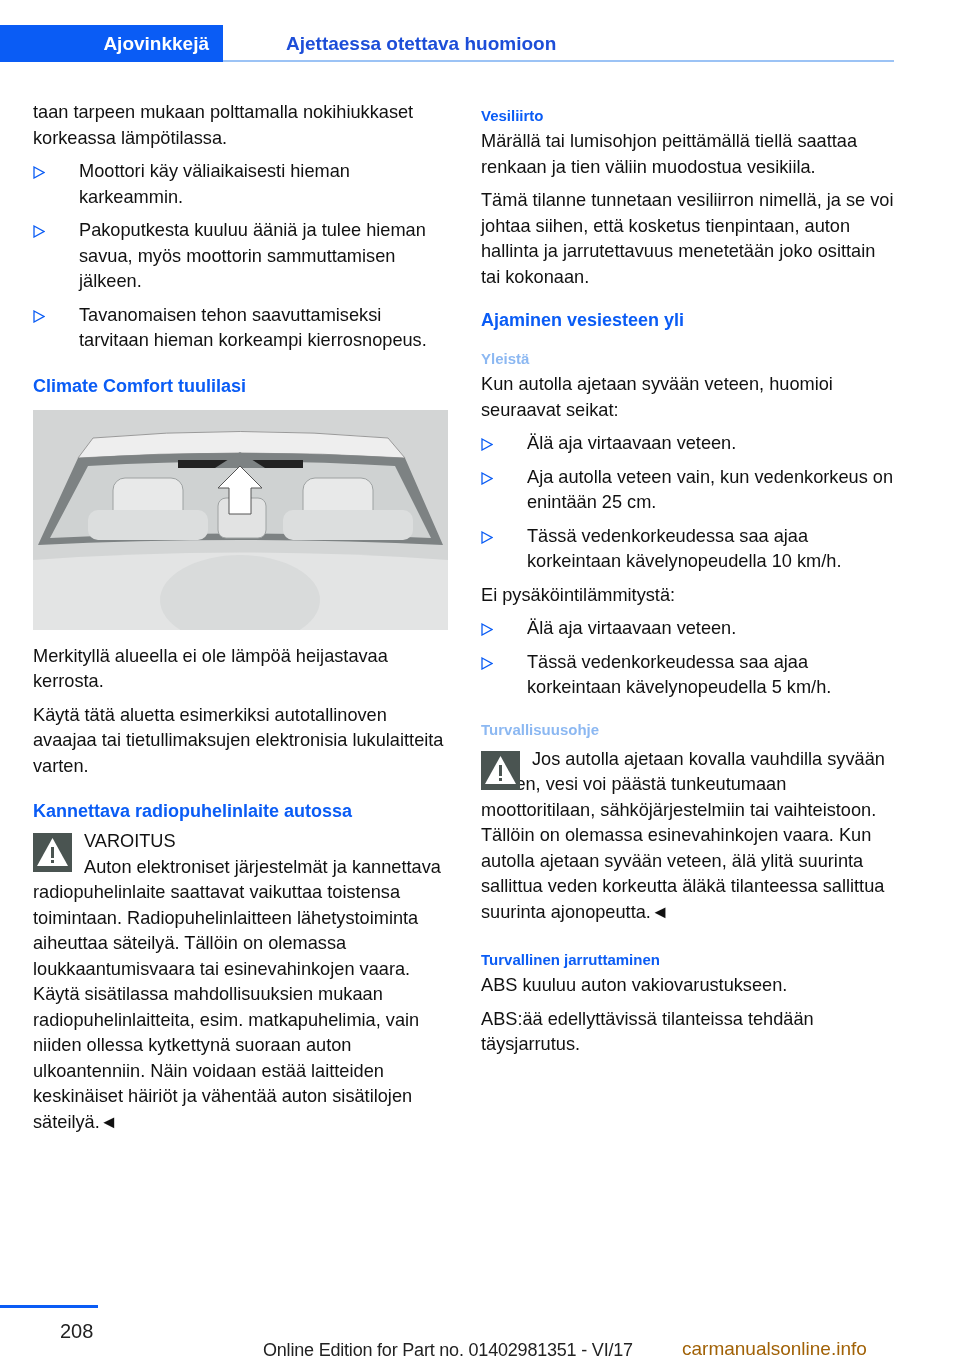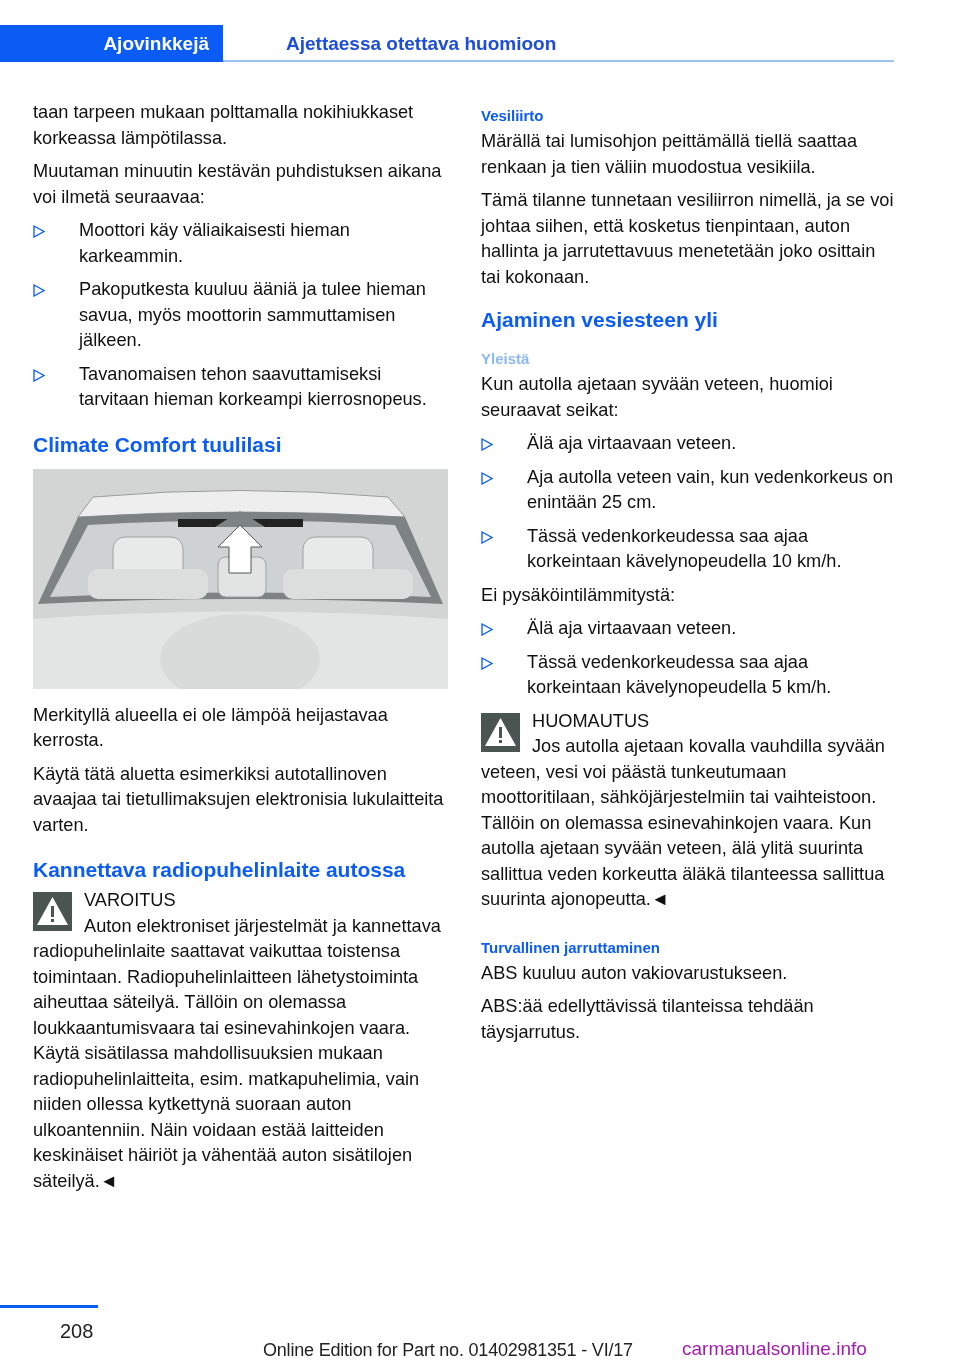--- a/index.html
+++ b/index.html
@@ -14,53 +14,52 @@
   .hdr-sub { position: absolute; left: 238px; top: 0; height: 37px; line-height: 37px;
              color: #1d4ed8; font-weight: bold; font-size: 19px; margin-left: 48px; }
   .hdr-line { position: absolute; left: 223px; top: 35px; width: 671px; height: 2px; background: #9cc3f5; }
 
   
   .col { position: absolute; top: 100px; width: 416px; font-size: 18.2px; line-height: 25.5px; }
   .col-left { left: 33px; }
   .col-right { left: 481px; top: 103px; }
 
   p { margin: 0 0 8px 0; }
-  h2 { margin: 0; color: #0a5cf5; font-size: 21px; font-weight: bold; line-height: 28px; }
+  h2 { margin: 0; color: #0a5cf5; font-size: 18px; font-weight: bold; line-height: 28px; }
   h3 { margin: 0; color: #0a5cf5; font-size: 15px; font-weight: bold; line-height: 26px; }
   h3.light { color: #8cb8f2; }
 
   ul.bl { list-style: none; margin: 0 0 8px 0; padding: 0; }
   ul.bl li { position: relative; padding-left: 46px; margin-bottom: 8px; }
   ul.bl li .tri { position: absolute; left: 0; top: 7px; width: 0; height: 0; }
   ul.bl li .tri svg { display: block; }
 
   .figure { width: 415px; height: 220px; background: #d4d6d6; margin: 10px 0 14px 0; position: relative; overflow: hidden; }
 
   .warn { position: relative; }
   .warn .wicon { position: absolute; left: 0; top: 4px; width: 39px; height: 39px; background: #4a5451; }
   .warn .wtitle { padding-left: 51px; }
   .warn .wbody { text-indent: 51px; margin: 0; }
 
   .footer-line { position: absolute; left: 0; top: 1305px; width: 98px; height: 3px; background: #0a5cf5; }
   .page-num { position: absolute; left: 60px; top: 1320px; font-size: 20px; color: #222; }
   .edition { position: absolute; left: 263px; top: 1340px; font-size: 18px; color: #222; letter-spacing: -0.2px; }
-  .watermark { position: absolute; left: 682px; top: 1338px; font-size: 19px; color: #a21caf; }
+  .watermark { position: absolute; left: 682px; top: 1338px; font-size: 19px; color: #a16207; }
 </style>
 </head>
 <body>
 
 <div class="hdr">
   <div class="hdr-tab">Ajovinkkejä</div>
   <div class="hdr-sub">Ajettaessa otettava huomioon</div>
   <div class="hdr-line"></div>
 </div>
 
 <div class="col col-left">
   <p>taan tarpeen mukaan polttamalla nokihiukkaset korkeassa lämpötilassa.</p>
-  <p>Muutaman minuutin kestävän puhdistuksen aikana voi ilmetä seuraavaa:</p>
   <ul class="bl">
     <li><span class="tri">
           <svg width="12" height="13">
             <polygon points="1,1 11,6.5 1,12" fill="none" stroke="#0a5cf5" stroke-width="1.3"></polygon>
           </svg>
         </span><span>Moottori käy väliaikaisesti hieman karkeammin.</span></li>
     <li><span class="tri">
           <svg width="12" height="13">
             <polygon points="1,1 11,6.5 1,12" fill="none" stroke="#0a5cf5" stroke-width="1.3"></polygon>
           </svg>
@@ -148,29 +147,29 @@
           <svg width="12" height="13">
             <polygon points="1,1 11,6.5 1,12" fill="none" stroke="#0a5cf5" stroke-width="1.3"></polygon>
           </svg>
         </span><span>Älä aja virtaavaan veteen.</span></li>
     <li><span class="tri">
           <svg width="12" height="13">
             <polygon points="1,1 11,6.5 1,12" fill="none" stroke="#0a5cf5" stroke-width="1.3"></polygon>
           </svg>
         </span><span>Tässä vedenkorkeudessa saa ajaa korkeintaan kävelynopeudella 5 km/h.</span></li>
   </ul>
+  <h3 class="light" style="margin-top:16px; margin-bottom:4px;">Turvallisuusohje</h3>
   <div class="warn">
     <div class="wicon">
       <svg width="39" height="39" viewBox="0 0 39 39">
           <polygon points="19.5,5 35,33 4,33" fill="#ffffff"></polygon>
           <rect x="18" y="14" width="3" height="11" fill="#4a5451"></rect>
           <rect x="18" y="27" width="3" height="3" fill="#4a5451"></rect>
         </svg>
     </div>
-    <div class="wtitle">HUOMAUTUS</div>
     <p class="wbody">Jos autolla ajetaan kovalla vauhdilla syvään veteen, vesi voi päästä tunkeutumaan moottoritilaan, sähköjärjestelmiin tai vaihteistoon. Tällöin on olemassa esinevahinkojen vaara. Kun autolla ajetaan syvään veteen, älä ylitä suurinta sallittua veden korkeutta äläkä tilanteessa sallittua suurinta ajonopeutta.◄</p>
   </div>
   <h3 style="margin-top:22px;">Turvallinen jarruttaminen</h3>
   <p>ABS kuuluu auton vakiovarustukseen.</p>
   <p>ABS:ää edellyttävissä tilanteissa tehdään täysjarrutus.</p>
 </div>
 
 <div class="footer-line"></div>
 <div class="page-num">208</div>
 <div class="edition">Online Edition for Part no. 01402981351 - VI/17</div>

